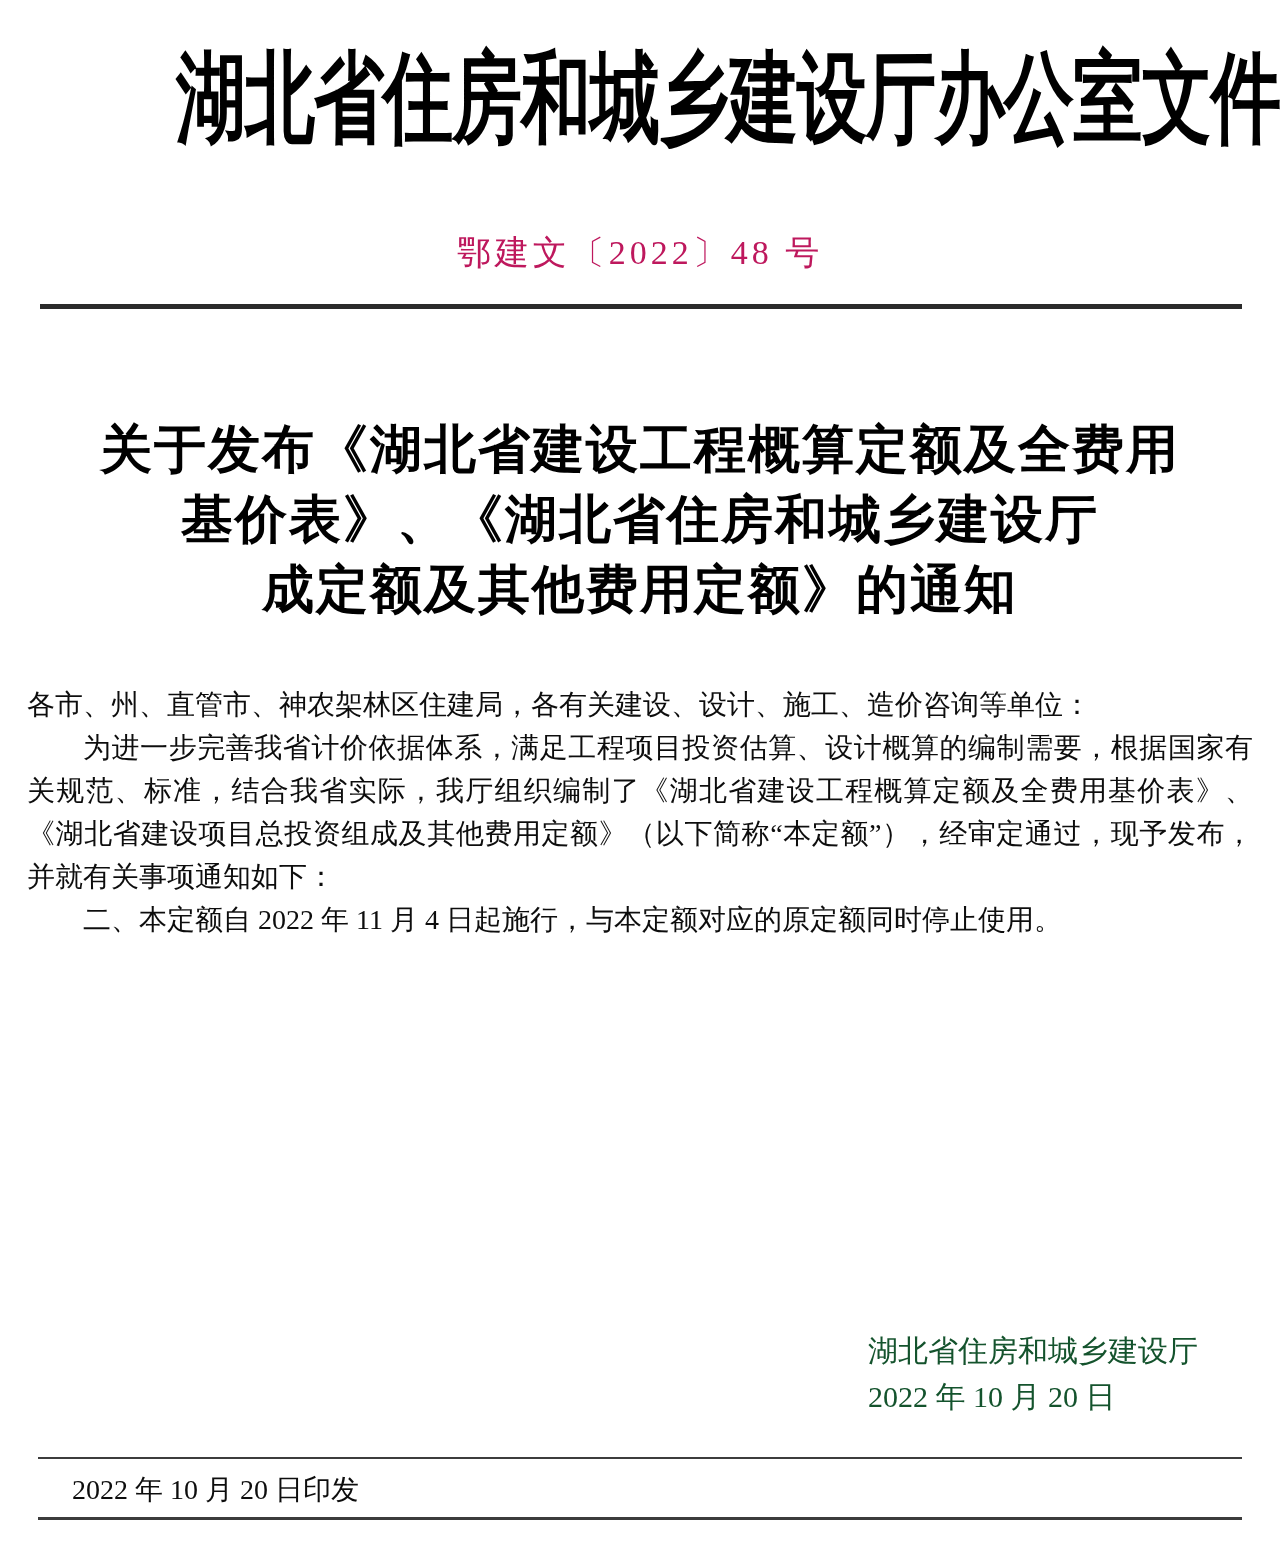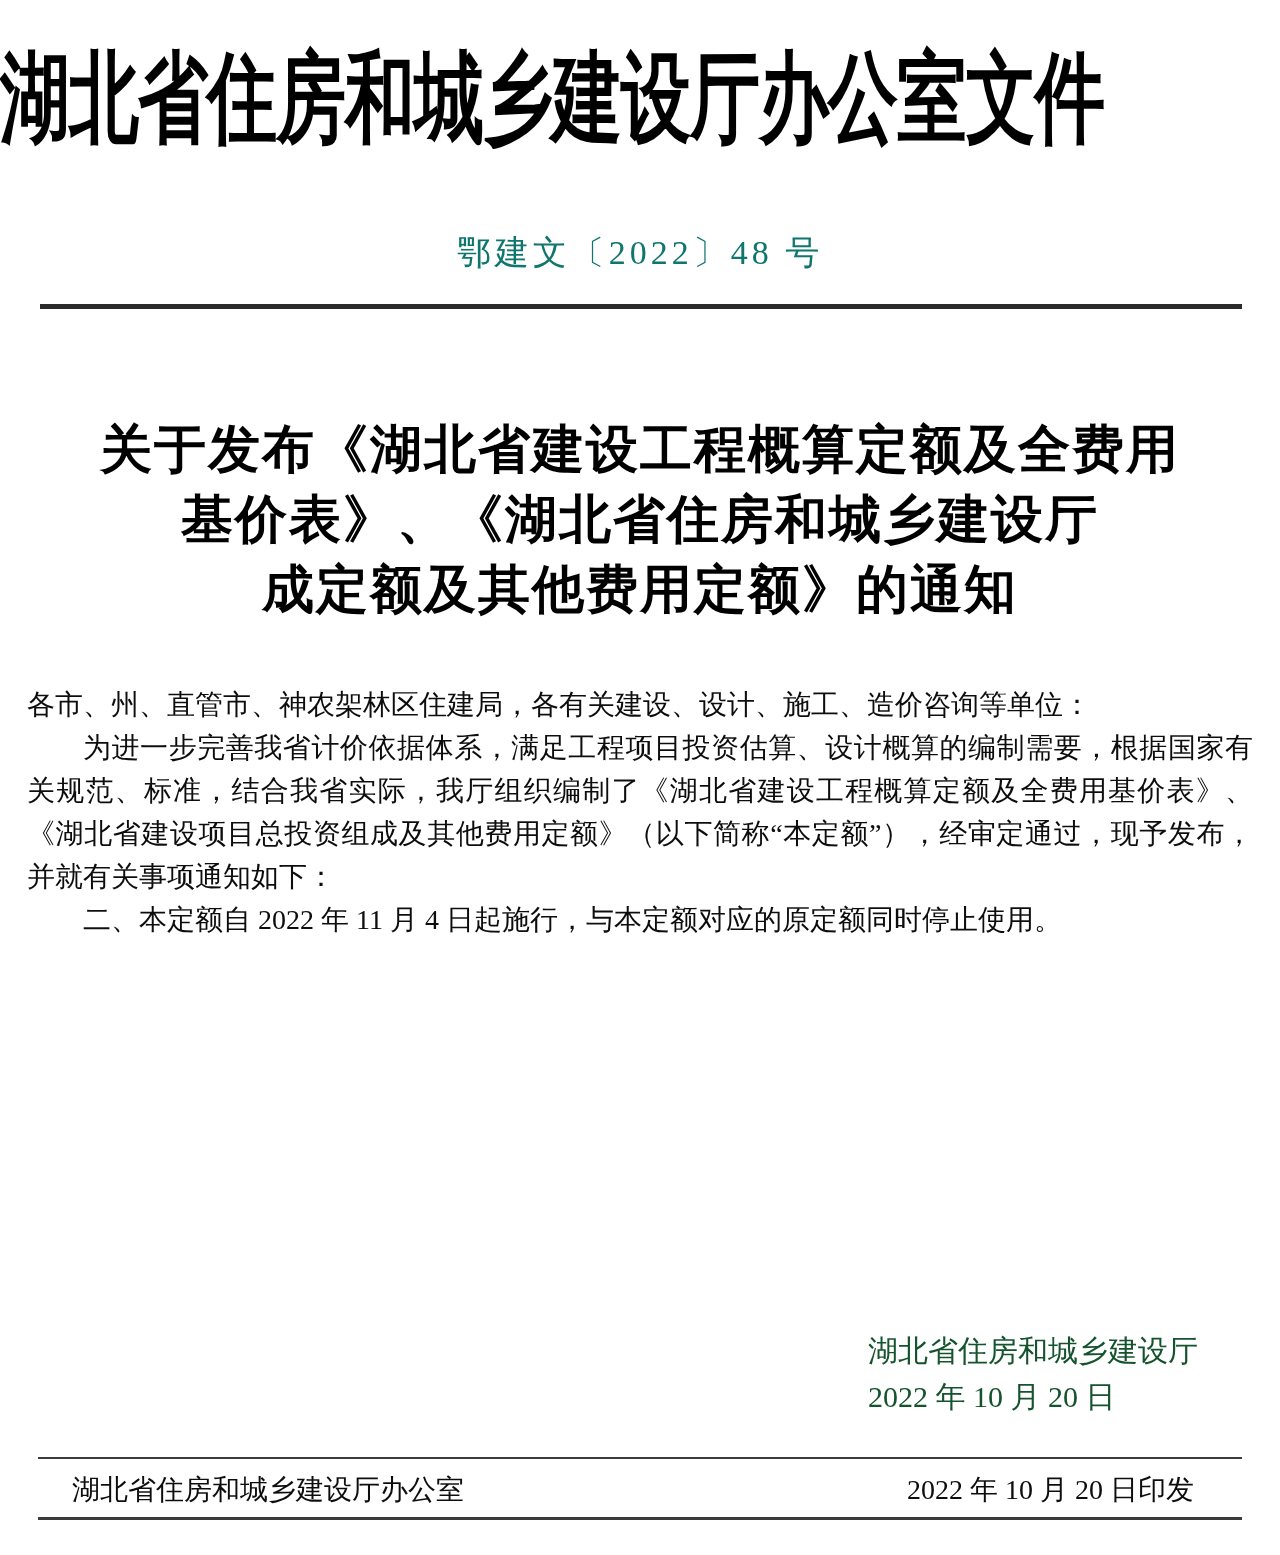--- a/index.html
+++ b/index.html
@@ -16,21 +16,21 @@
     font-family: "Liberation Serif", "DejaVu Serif", serif;
     overflow: hidden;
   }
 
   
   .doc-header {
     position: absolute;
     top: 50px;
     left: 0;
     width: 1280px;
-    text-align: left;
+    text-align: right;
   }
   .doc-header .header-text {
     display: inline-block;
     font-size: 70px;
     line-height: 1.0;
     font-weight: 700;
     letter-spacing: -1px;
     color: #000000;
     transform: scaleY(1.42);
     transform-origin: top center;
@@ -38,21 +38,21 @@
   }
 
   .doc-number {
     position: absolute;
     top: 230px;
     left: 0;
     width: 1280px;
     text-align: center;
     font-size: 34px;
     letter-spacing: 4px;
-    color: #0f766e;
+    color: #be185d;
     white-space: nowrap;
   }
 
   .header-divider {
     position: absolute;
     top: 304px;
     left: 40px;
     width: 1202px;
     height: 5px;
     background: #2b2b2b;
@@ -160,19 +160,18 @@
   </div>
 
   <div class="signature">
     <div>湖北省住房和城乡建设厅</div>
     <div>2022 年 10 月 20 日</div>
   </div>
 
   <div class="footer-line-top"></div>
 
   <div class="footer-row">
-    <span>湖北省住房和城乡建设厅办公室</span>
     <span>2022 年 10 月 20 日印发</span>
   </div>
 
   <div class="footer-line-bottom"></div>
 
 </div>
 
 </body></html>

